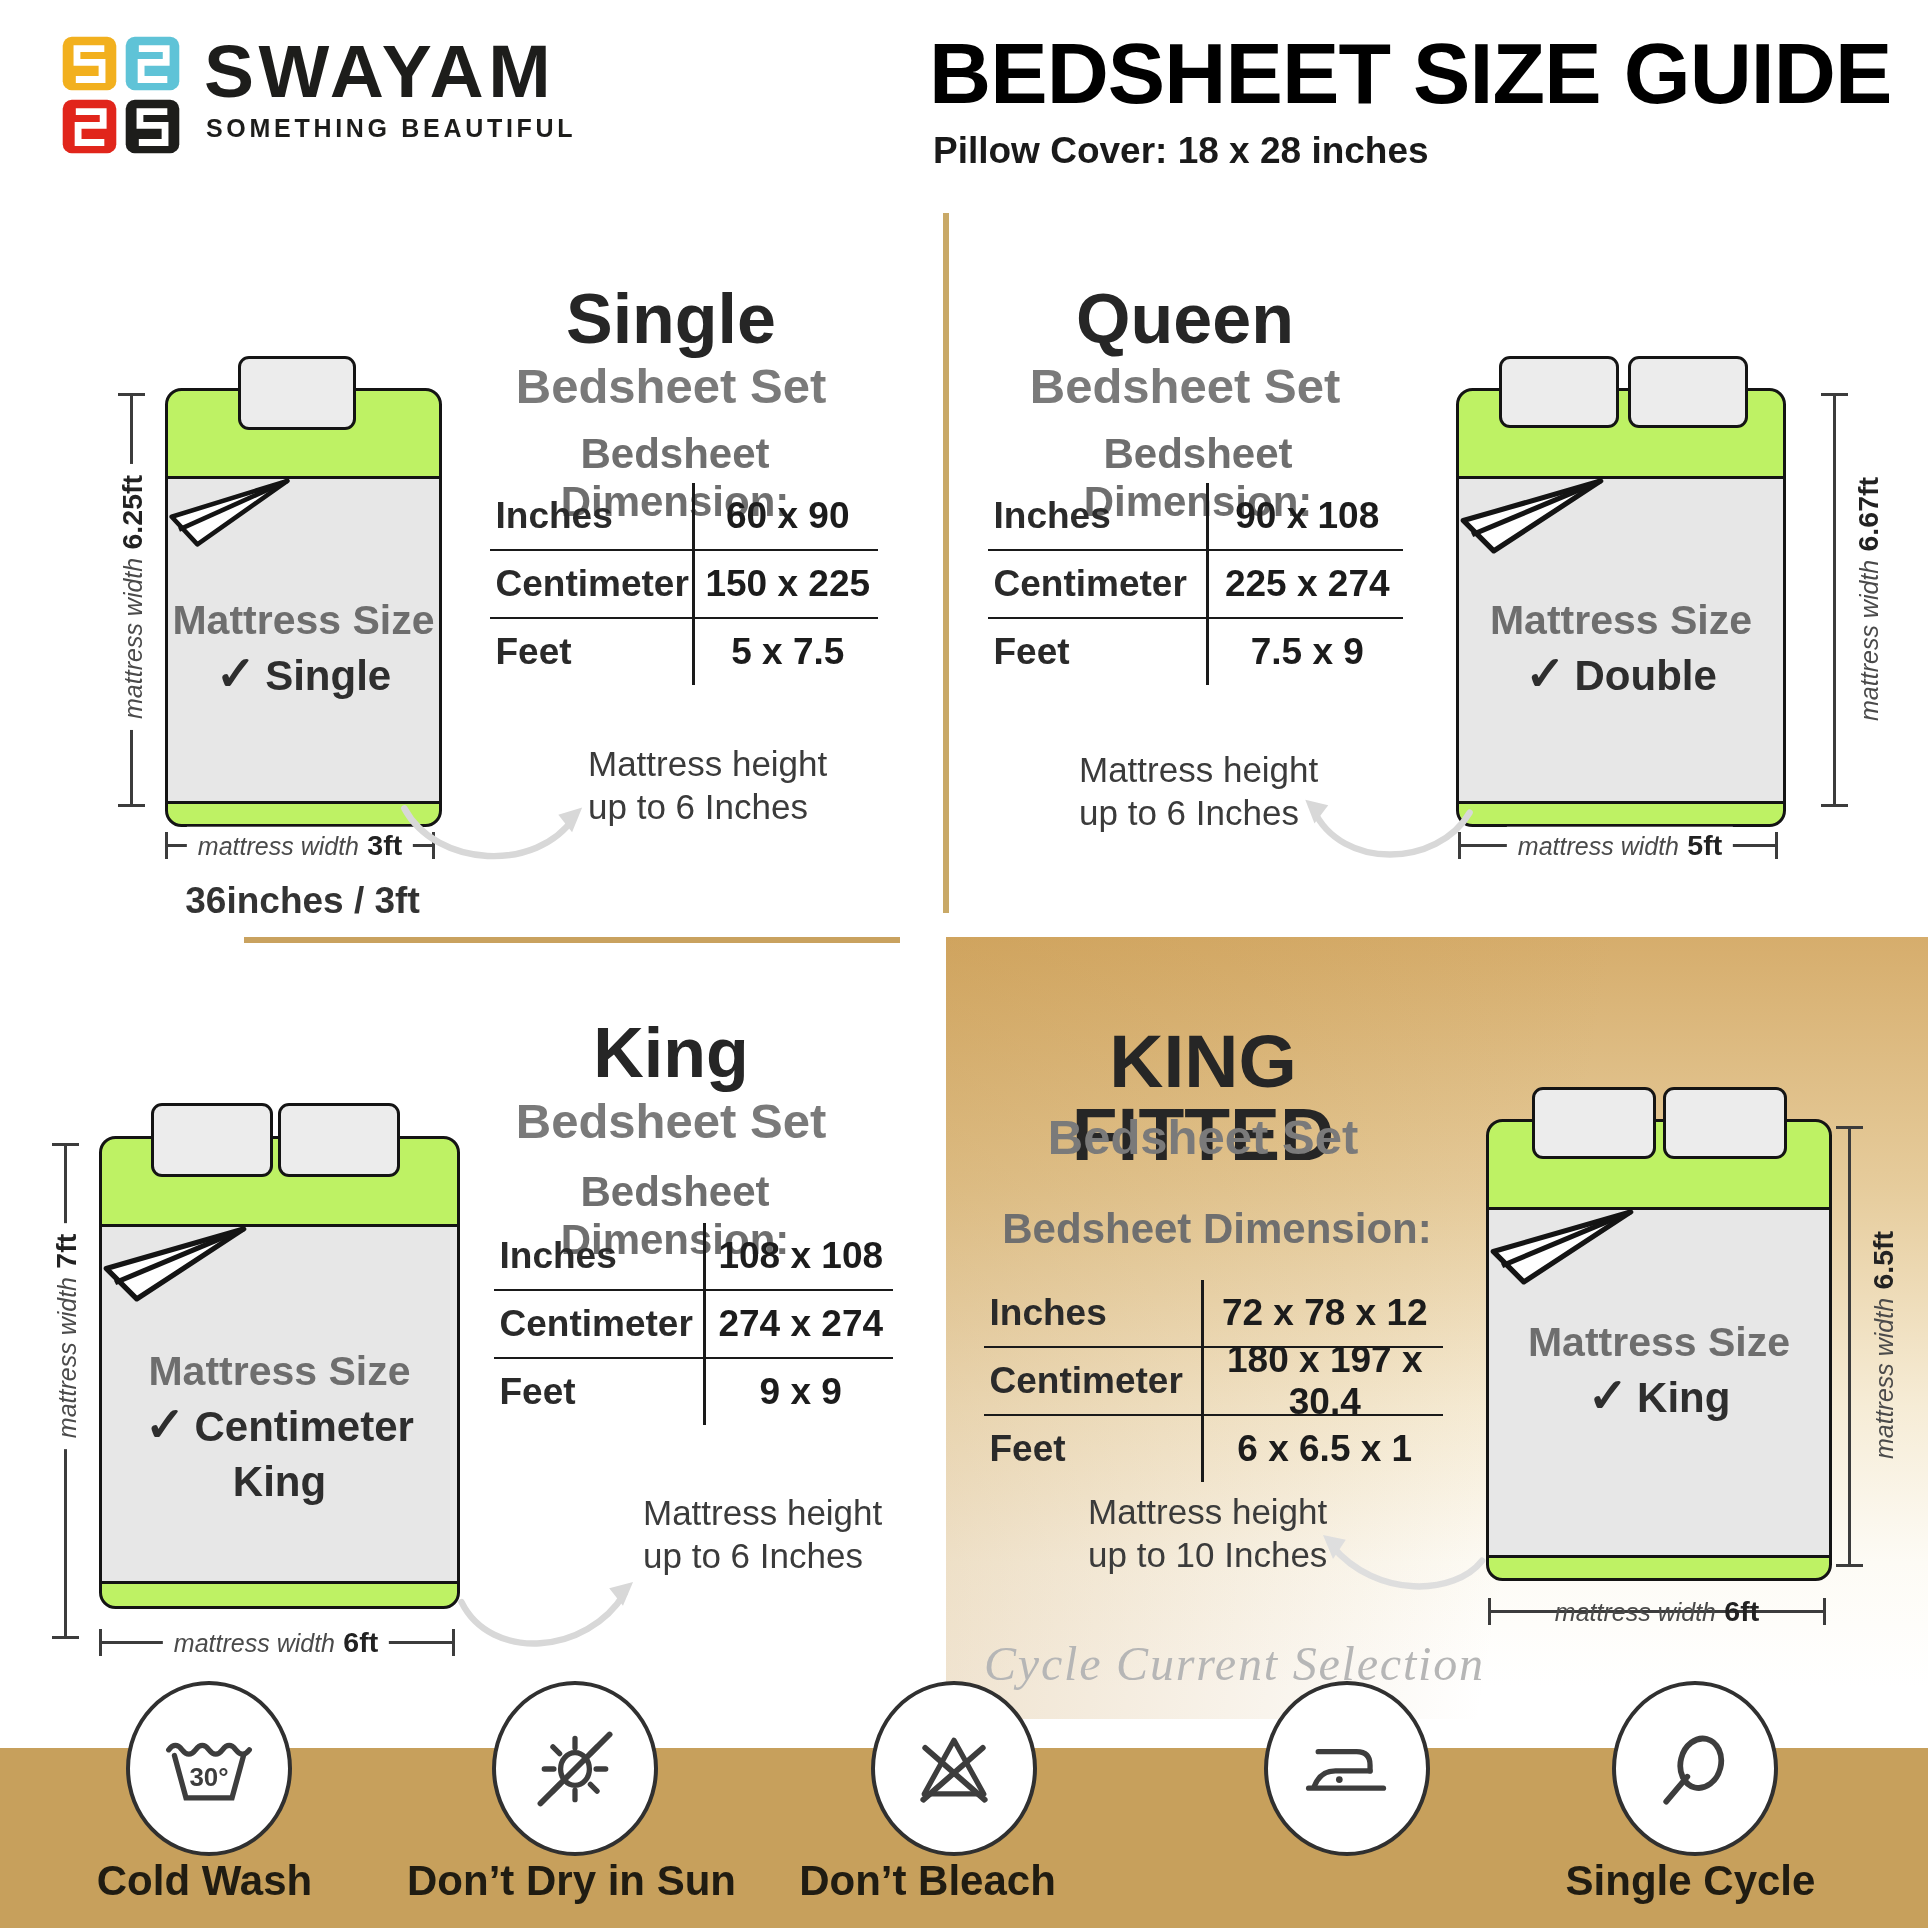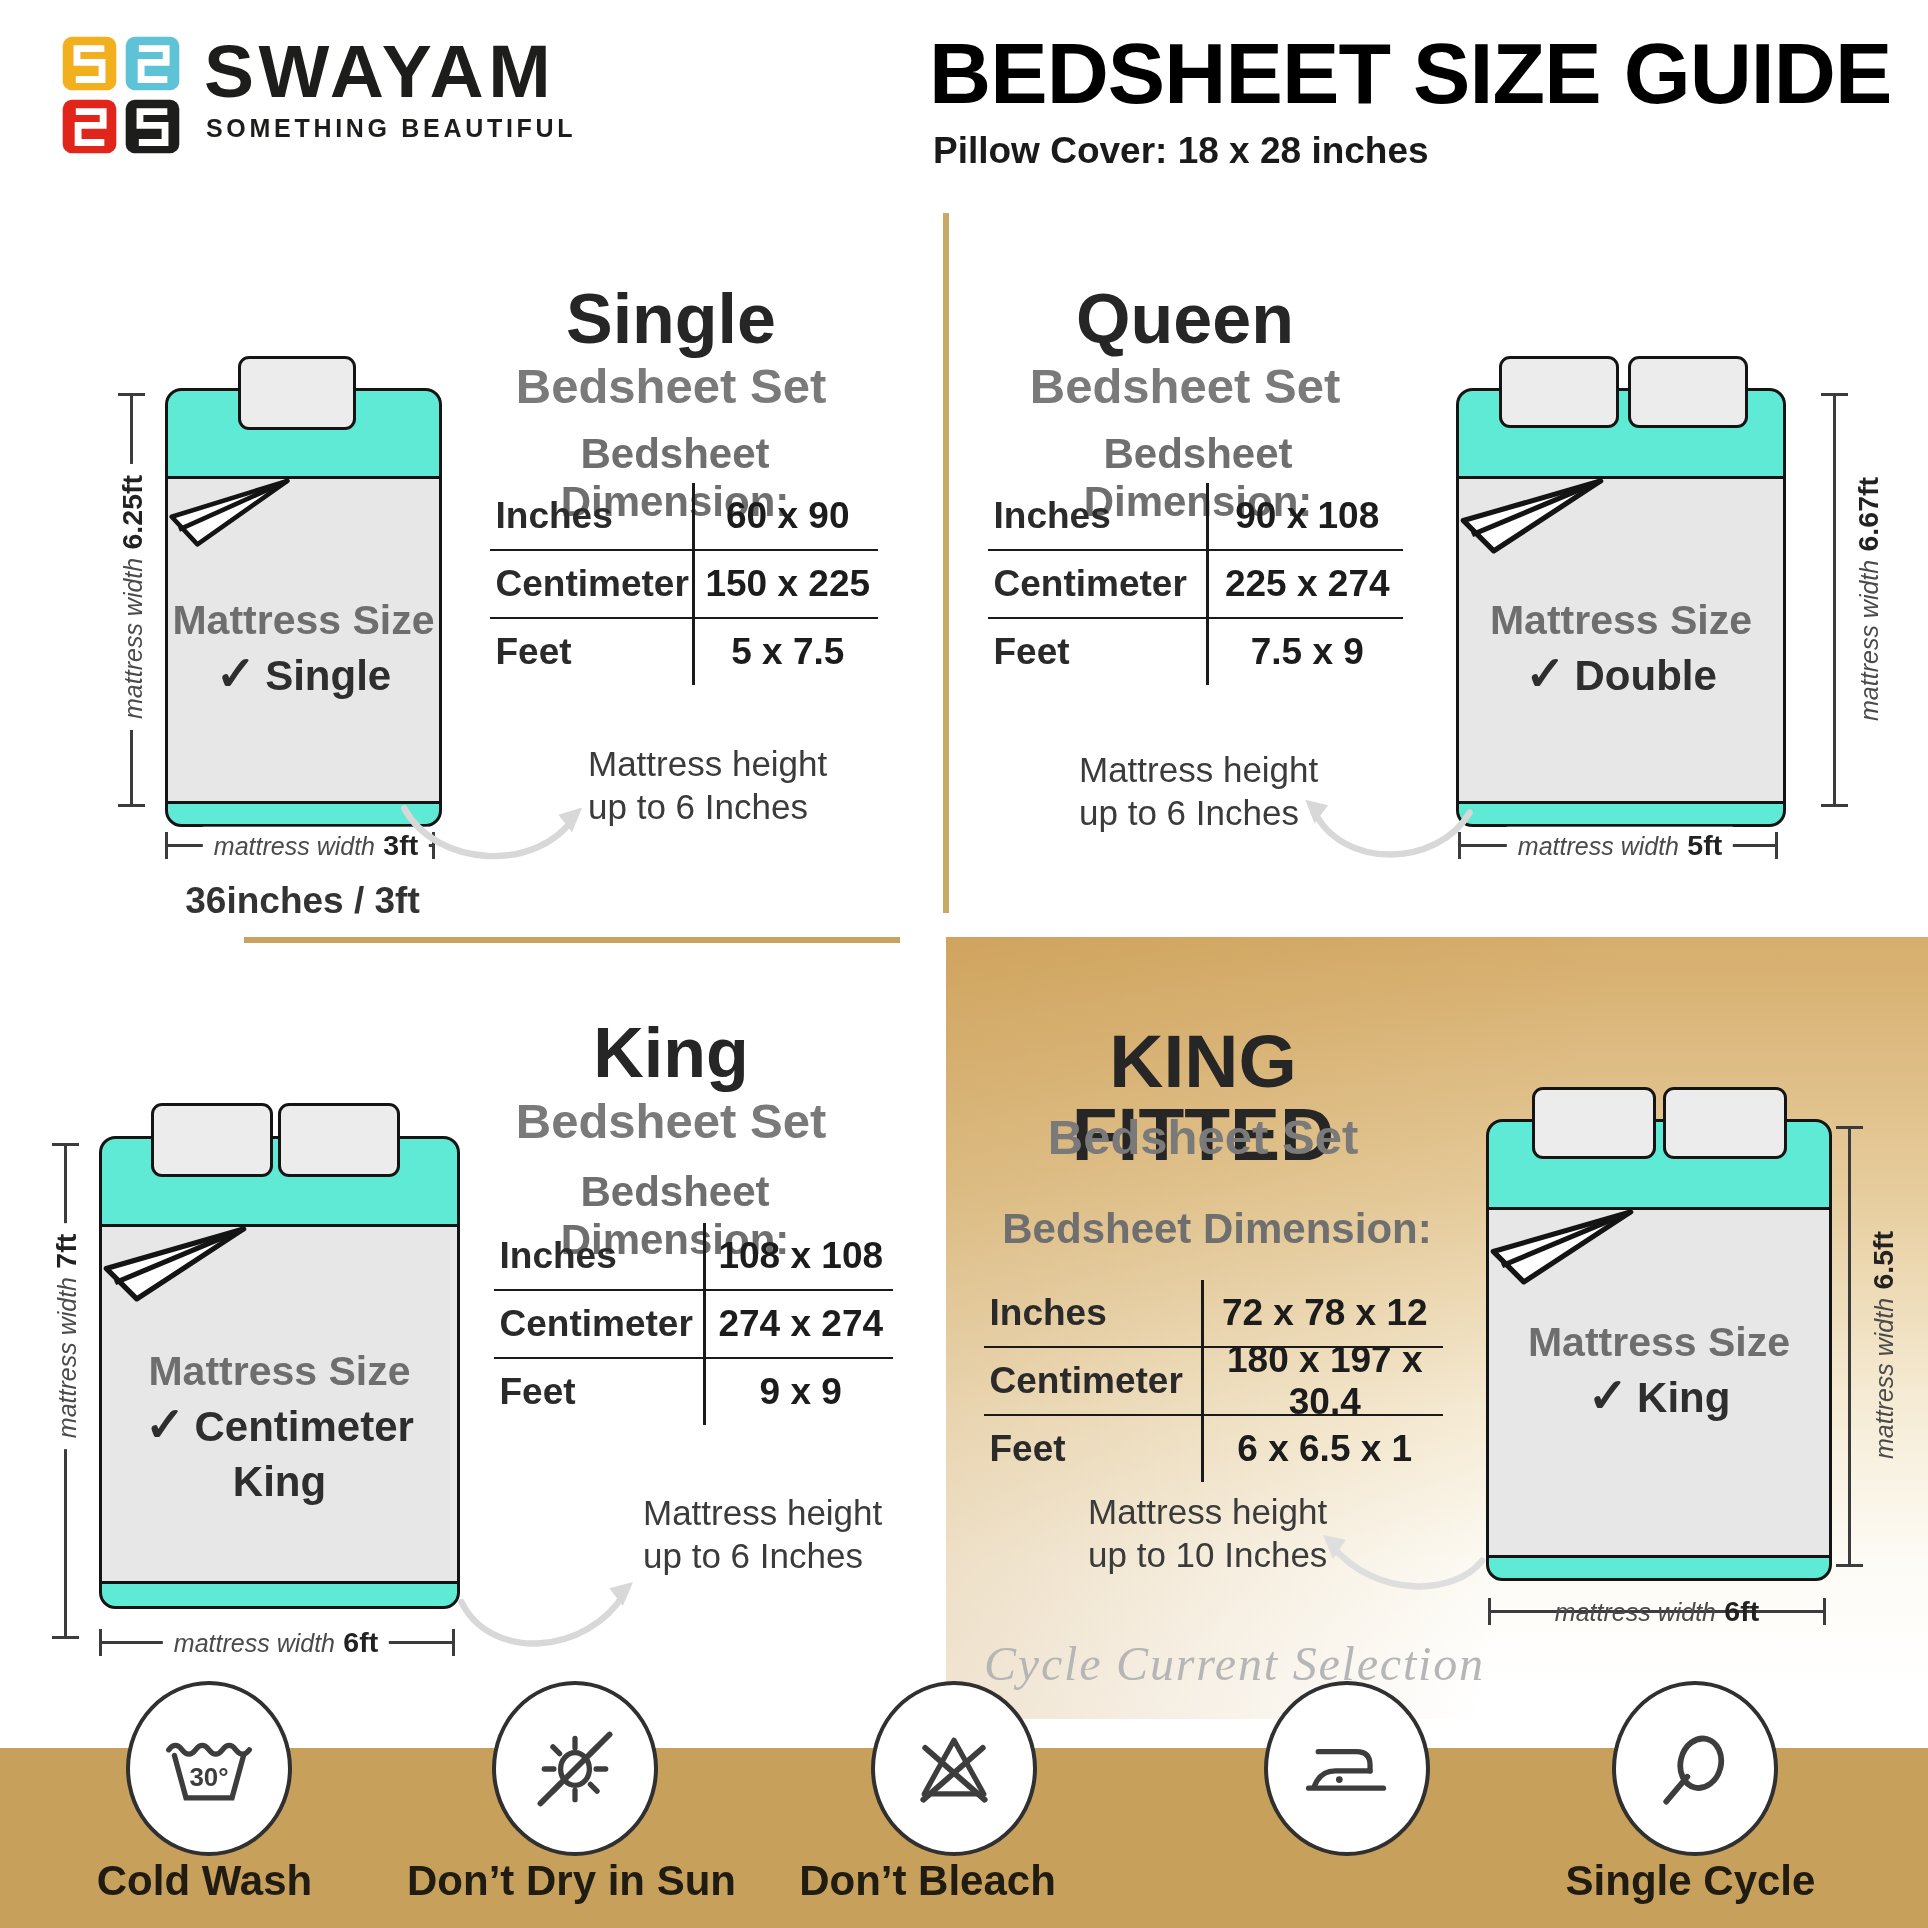--- a/index.html
+++ b/index.html
@@ -17,21 +17,21 @@
   .sec-sub{text-align:center;font-size:49px;font-weight:bold;color:#7a7a7a;line-height:53px;}
   .sec-dim{text-align:center;font-size:42px;font-weight:bold;color:#6f6f6f;}
   
   .tbl{position:absolute;}
   .tbl .trow{display:flex;height:66px;align-items:center;}
   .tbl .trow.b{border-bottom:2.8px solid #1a1a1a;}
   .tbl .tlbl{font-weight:bold;font-size:37px;color:#2a2a2a;padding-left:5.5px;}
   .tbl .tval{flex:1;text-align:center;font-weight:bold;font-size:37px;color:#1c1c1c;}
   .tbl .tvline{position:absolute;top:0;bottom:0;width:2.8px;background:#1a1a1a;}
   
-  .bed{position:absolute;background:#5eead4;border:3.7px solid #141414;border-radius:16.5px;}
+  .bed{position:absolute;background:#bef264;border:3.7px solid #141414;border-radius:16.5px;}
   .pillow{position:absolute;background:#ececec;border:3.7px solid #141414;border-radius:11px;}
   .sheet{position:absolute;left:0;right:0;background:#e7e7e7;
          border-top:3.7px solid #141414;border-bottom:3.7px solid #141414;}
   .fold{position:absolute;}
   .msize{position:absolute;left:0;right:0;text-align:center;}
   .ms1{font-size:41px;font-weight:bold;color:#6e6e6e;line-height:51px;}
   .ms2{font-size:42px;font-weight:bold;color:#2e2e2e;line-height:55px;}
   .ms2 .chk{font-size:48px;margin-right:9.2px;}
   
   .vline{position:absolute;width:2.8px;background:#3c3c3c;}
@@ -132,21 +132,21 @@
   </div>
   <div class="vline" style="left:130px;top:393px;height:413px;"></div>
   <div class="vcap" style="left:118px;top:393px;"></div>
   <div class="vcap" style="left:118px;top:804px;"></div>
   <div class="dlabel rot" style="left:132px;top:597px;">
     <span class="it">mattress width</span><span class="bd">6.25ft</span>
   </div>
   <div class="hline" style="left:165px;top:844px;width:269px;"></div>
   <div class="hcap" style="left:165px;top:832px;"></div>
   <div class="hcap" style="left:432px;top:832px;"></div>
-  <div class="dlabel hor" style="left:316px;top:845px;text-align:center;">
+  <div class="dlabel hor" style="left:300px;top:845px;text-align:center;">
     <span class="it">mattress width</span><span class="bd">3ft</span>
   </div>
   <div class="extra" style="left:165px;top:880px;width:275px;">36inches / 3ft</div>
   <div class="note" style="left:588px;top:742px;">
     <div>Mattress height</div>
     <div>up to 6 Inches</div>
   </div>
   <svg class="abs" style="left:386px;top:776px;" width="220" height="106" viewBox="0 0 240 115">
     <path d="M20 35 C55 100 165 105 205 45" fill="none" stroke="#d8d8d8" stroke-width="7" stroke-linecap="round"></path>
     <polygon points="214,34 188,42 203,61" fill="#d8d8d8"></polygon>

